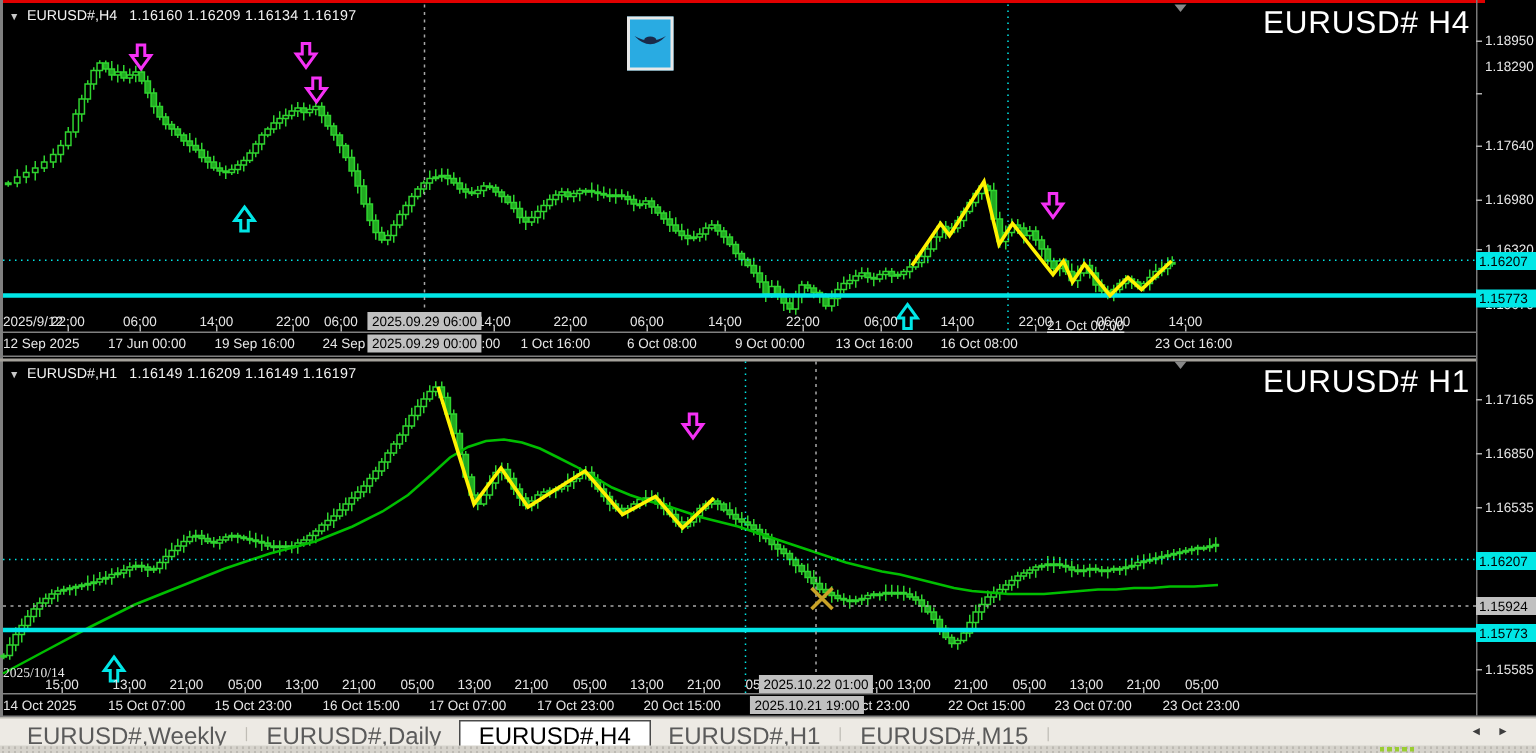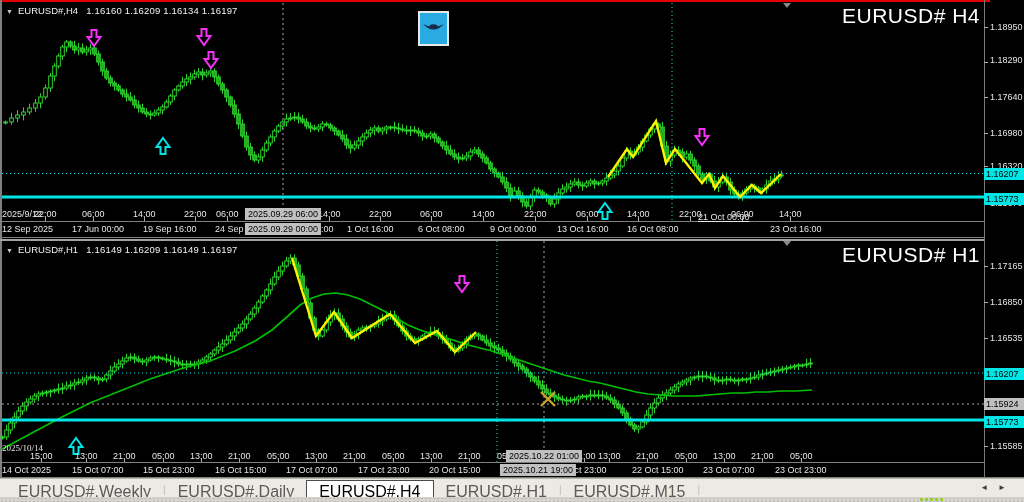--- a/index.html
+++ b/index.html
@@ -885,21 +885,21 @@
   <div class="abs" id="logo-icon" style="z-index: 35; border: 2px solid rgb(232, 232, 232); left: 418px; top: 11px; background: rgb(41, 171, 226);">
     <svg id="logo-svg" width="27" height="27">
         <path d="M 3,11 Q 13.5,22 24,11 Q 13.5,17 3,11 Z" fill="#1a2a4a"></path>
         <ellipse cx="13.5" cy="13.5" rx="4" ry="2.2" fill="#1a2a4a"></ellipse>
       </svg>
   </div>
 
   <div id="gen-layer">
       <div class="plabel" style="top:22px;">1.18950</div>
       <div class="ptick" style="top:27px;"></div>
-      <div class="plabel" style="top:55px;">1.18290</div>
+      <div class="plabel" style="top:39px;">1.18290</div>
       <div class="ptick" style="top:62px;"></div>
       <div class="plabel" style="top:92px;">1.17640</div>
       <div class="ptick" style="top:97px;"></div>
       <div class="plabel" style="top:128px;">1.16980</div>
       <div class="ptick" style="top:133px;"></div>
       <div class="plabel" style="top:161px;">1.16320</div>
       <div class="ptick" style="top:166px;"></div>
       <div class="plabel" style="top:198px;">1.15670</div>
       <div class="ptick" style="top:203px;"></div>
       <div class="pbadge" style="top:168px;background:#00e6e6;">1.16207</div>

